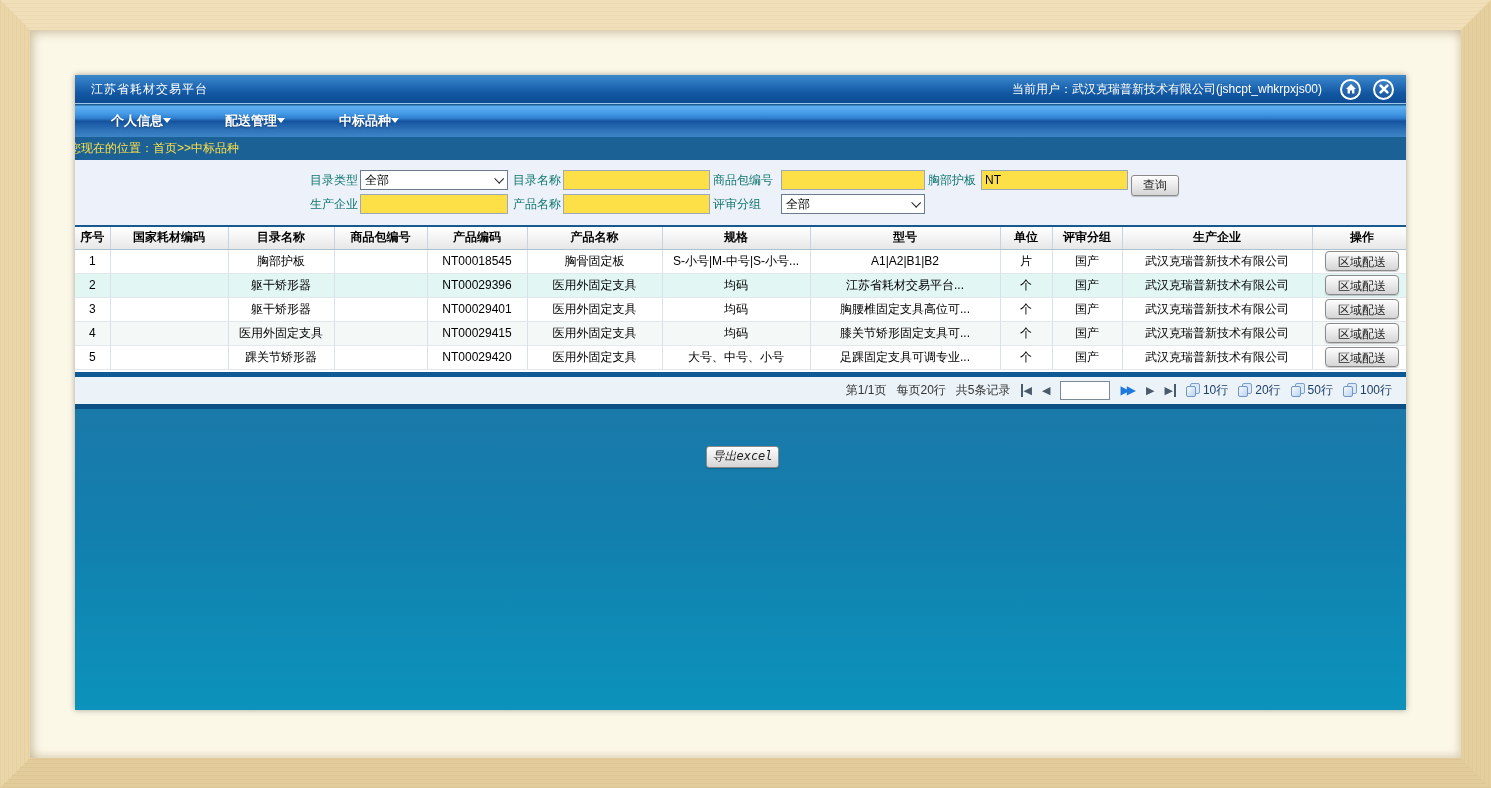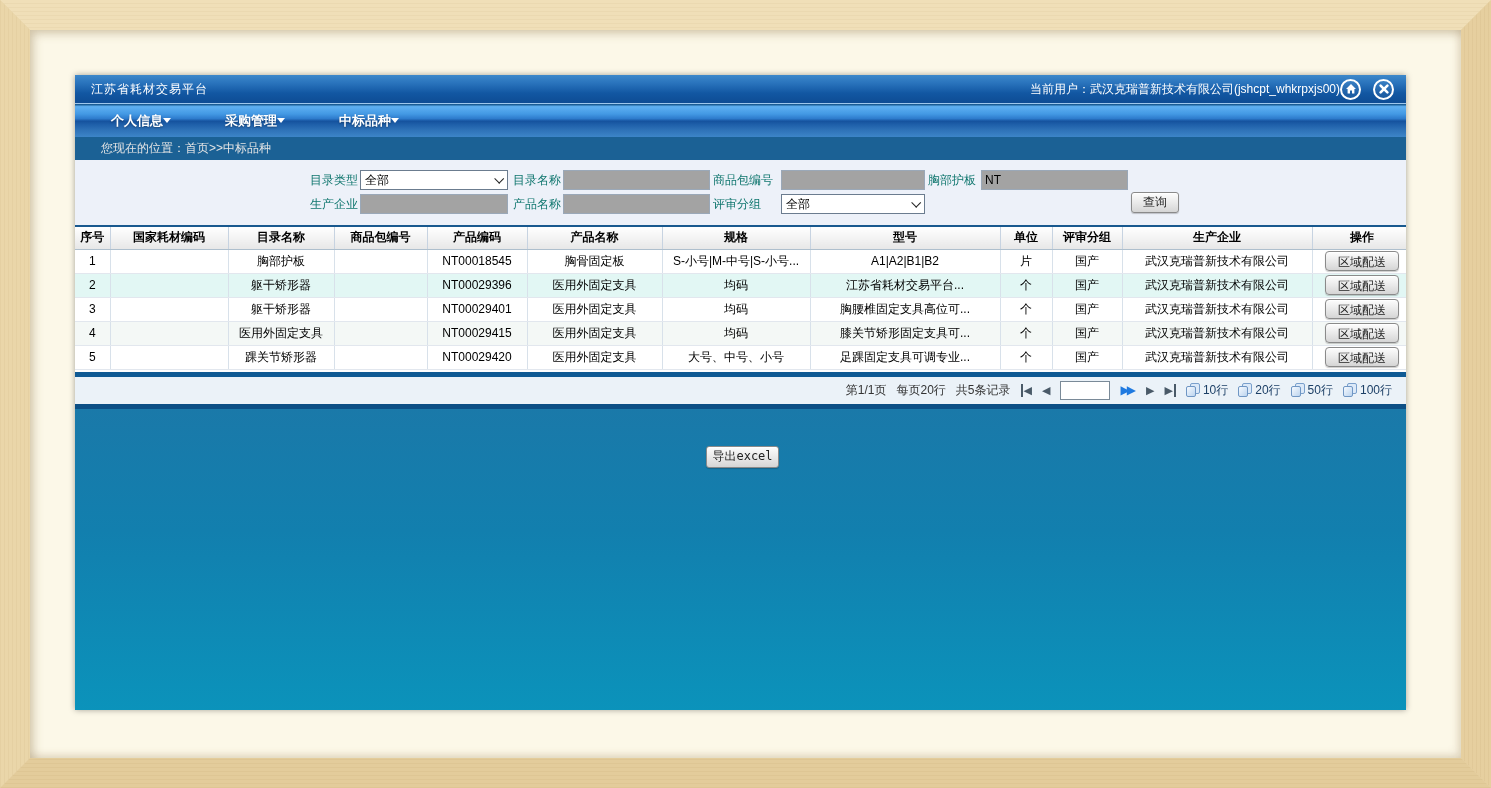--- a/index.html
+++ b/index.html
@@ -33,21 +33,21 @@
     font-size:12px; color:#000;
   }
   
   .titlebar {
     height:28px;
     background:linear-gradient(180deg,#3d88ca 0%,#2a74bd 28%,#1257a2 65%,#0e4c94 100%);
     display:flex; align-items:center; color:#fff;
   }
   .titlebar .app-title { margin-left:16px; letter-spacing:1px; }
   .titlebar .spacer { flex:1; }
-  .titlebar .user { }
+  .titlebar .user { margin-right:18px; }
   .win-icon {
     width:21px; height:21px; border:2px solid #fff; border-radius:50%;
     display:flex; align-items:center; justify-content:center;
     margin-right:12px; cursor:pointer; background:rgba(255,255,255,.06);
   }
   .win-icon svg { display:block; }
   
   .menubar {
     height:34px;
     background:linear-gradient(180deg,#0b497f 0%,#5fb0f2 8%,#4399e4 30%,#2e7ccd 44%,#15529e 52%,#1e5fa9 62%,#2f73b8 80%,#3d85c8 100%);
@@ -55,48 +55,48 @@
     border-top:1px solid #9ec7ec;
   }
   .menu-item {
     display:flex; align-items:center; gap:0;
     font-weight:bold; font-size:13px; padding:0 18px; margin-left:18px;
     cursor:pointer; text-shadow:0 1px 2px rgba(0,0,0,.35);
   }
   .caret { width:0; height:0; border-left:4px solid transparent; border-right:4px solid transparent; border-top:5px solid #fff; }
   
   .breadcrumb {
-    height:23px; background:#1b6195; color:#e5e5e5;
-    display:flex; align-items:center; overflow:hidden;padding-left:32px;
+    height:23px; background:#1b6195; color:#fde047;
+    display:flex; align-items:center; overflow:hidden;
   }
   .breadcrumb span { margin-left:-6px; white-space:nowrap; }
   
   .formbar { position:relative; height:65px; background:#edf1f9; }
   .f-lbl { position:absolute; height:20px; line-height:20px; color:#0f766e; }
   .f-input {
-    position:absolute; height:20px; border:1px solid #9aa8b8; background:#a3a3a3;
+    position:absolute; height:20px; border:1px solid #9aa8b8; background:#fde047;
     font-family:inherit; font-size:12px; padding:0 3px;
   }
   .f-select {
     position:absolute; height:20px; border:1px solid #6b7c8f; background:#fff;
     line-height:18px; padding:0 18px 0 4px; cursor:pointer;
   }
   .f-select .chev {
     position:absolute; right:5px; top:5px; width:7px; height:7px;
     border-right:1.6px solid #222; border-bottom:1.6px solid #222;
     transform:rotate(45deg) translateY(-1px);
   }
   .btn-gray {
     border:1px solid #8a8a8a; border-radius:3px;
     background:linear-gradient(180deg,#fdfdfd 0%,#e8e8e8 55%,#d5d5d5 100%);
     box-shadow:0 1px 1px rgba(0,0,0,.2), inset 0 1px 0 #fff;
     font-family:inherit; font-size:12px; color:#222; cursor:pointer;
     text-align:center;
   }
-  .query-btn { position:absolute; left:1056px; top:32px; width:48px; height:21px; }
+  .query-btn { position:absolute; left:1056px; top:15px; width:48px; height:21px; }
   
   .table-sep { height:2px; background:#19598f; }
   table.grid { width:1337px; table-layout:fixed; border-collapse:collapse; }
   table.grid th {
     height:22px; font-size:12px; font-weight:bold; color:#000;
     background:linear-gradient(180deg,#ffffff 0%,#f2f2f2 55%,#e7e7e7 100%);
     border-right:1px solid #c7d3e1; border-bottom:1px solid #aebfcd;
     white-space:nowrap; overflow:hidden;
   }
   table.grid td {
@@ -127,21 +127,21 @@
   .pg-pages-icon i.f { left:0; top:3px; background:linear-gradient(135deg,#f6faff 0%,#bcd4ee 100%); border:1px solid #6f96c4; }
   .pg-strip-bottom { height:5px; background:#0c4f85; }
   
   .teal {
     height:303px;
     background:linear-gradient(180deg,#1a79a9 0%,#127fae 40%,#0b93bb 100%);
     position:relative;
   }
   .export-btn {
     position:absolute; left:631px; top:37px; width:73px; height:22px;
-    font-family:"DejaVu Sans Mono","Liberation Mono",monospace; font-size:12px;
+    font-family:"DejaVu Sans Mono","Liberation Mono",monospace; font-size:12px;font-style:italic;
   }
 </style>
 </head>
 <body>
 
 <div class="frame-side frame-top"></div>
 <div class="frame-side frame-left"></div>
 <div class="frame-side frame-right"></div>
 <div class="frame-side frame-bottom"></div>
 <div class="mat"></div>
@@ -163,21 +163,21 @@
         </svg>
     </span>
   </div>
 
   <div class="menubar">
     <span class="menu-item">
       <span>个人信息</span>
       <span class="caret"></span>
     </span>
     <span class="menu-item">
-      <span>采购管理</span>
+      <span>配送管理</span>
       <span class="caret"></span>
     </span>
     <span class="menu-item">
       <span>中标品种</span>
       <span class="caret"></span>
     </span>
   </div>
 
   <div class="breadcrumb">
     <span>您现在的位置：首页&gt;&gt;中标品种</span>

